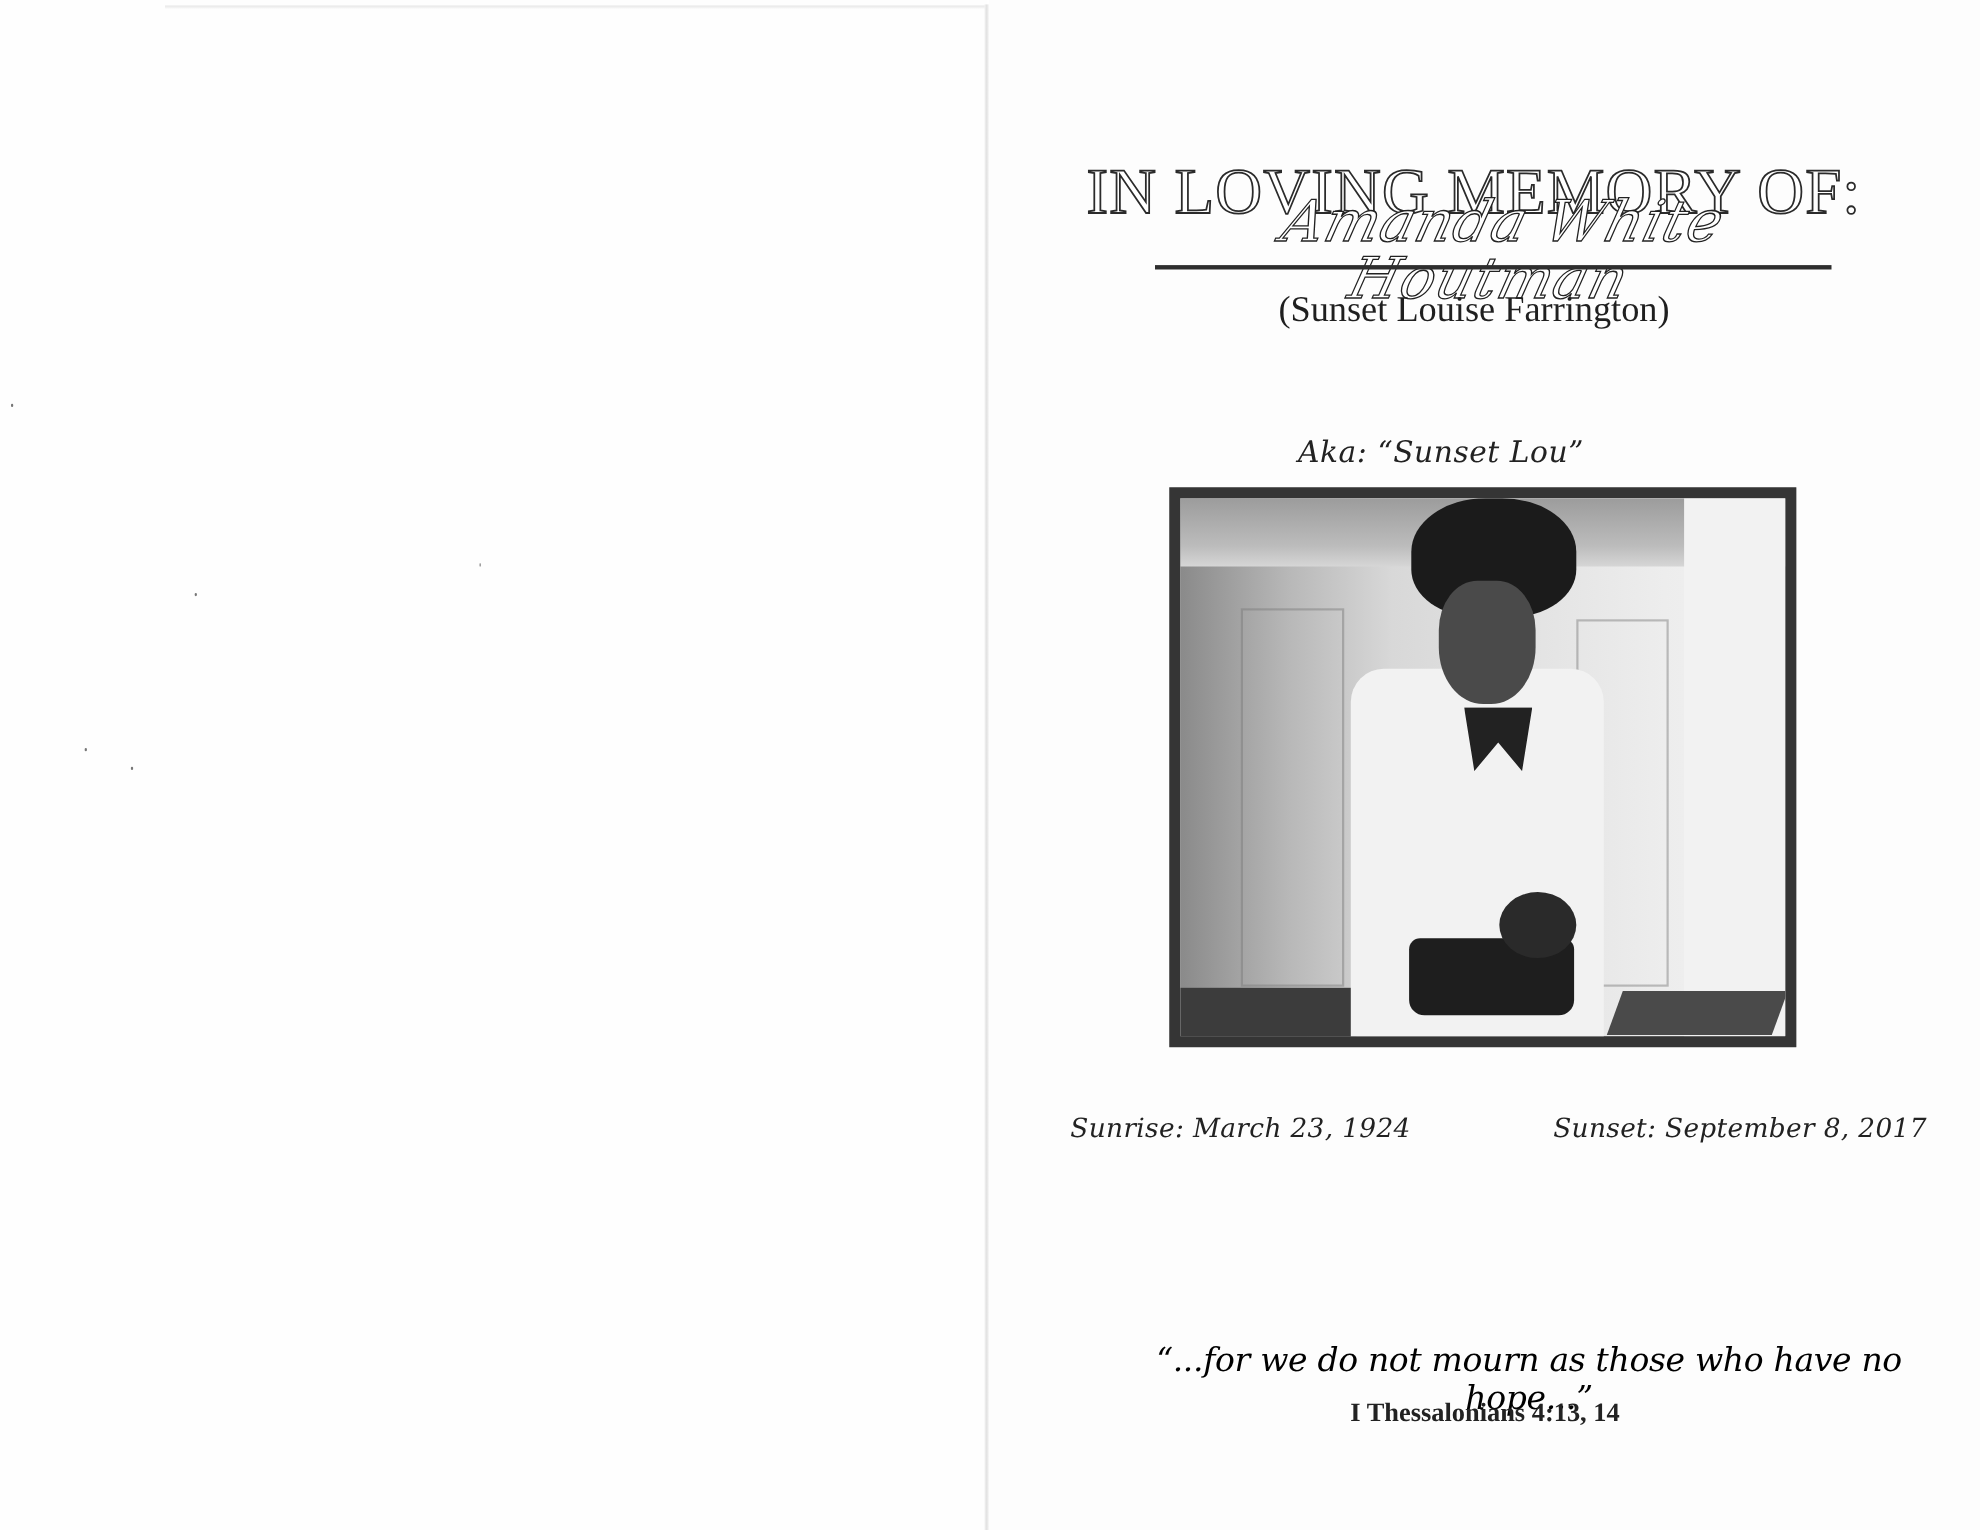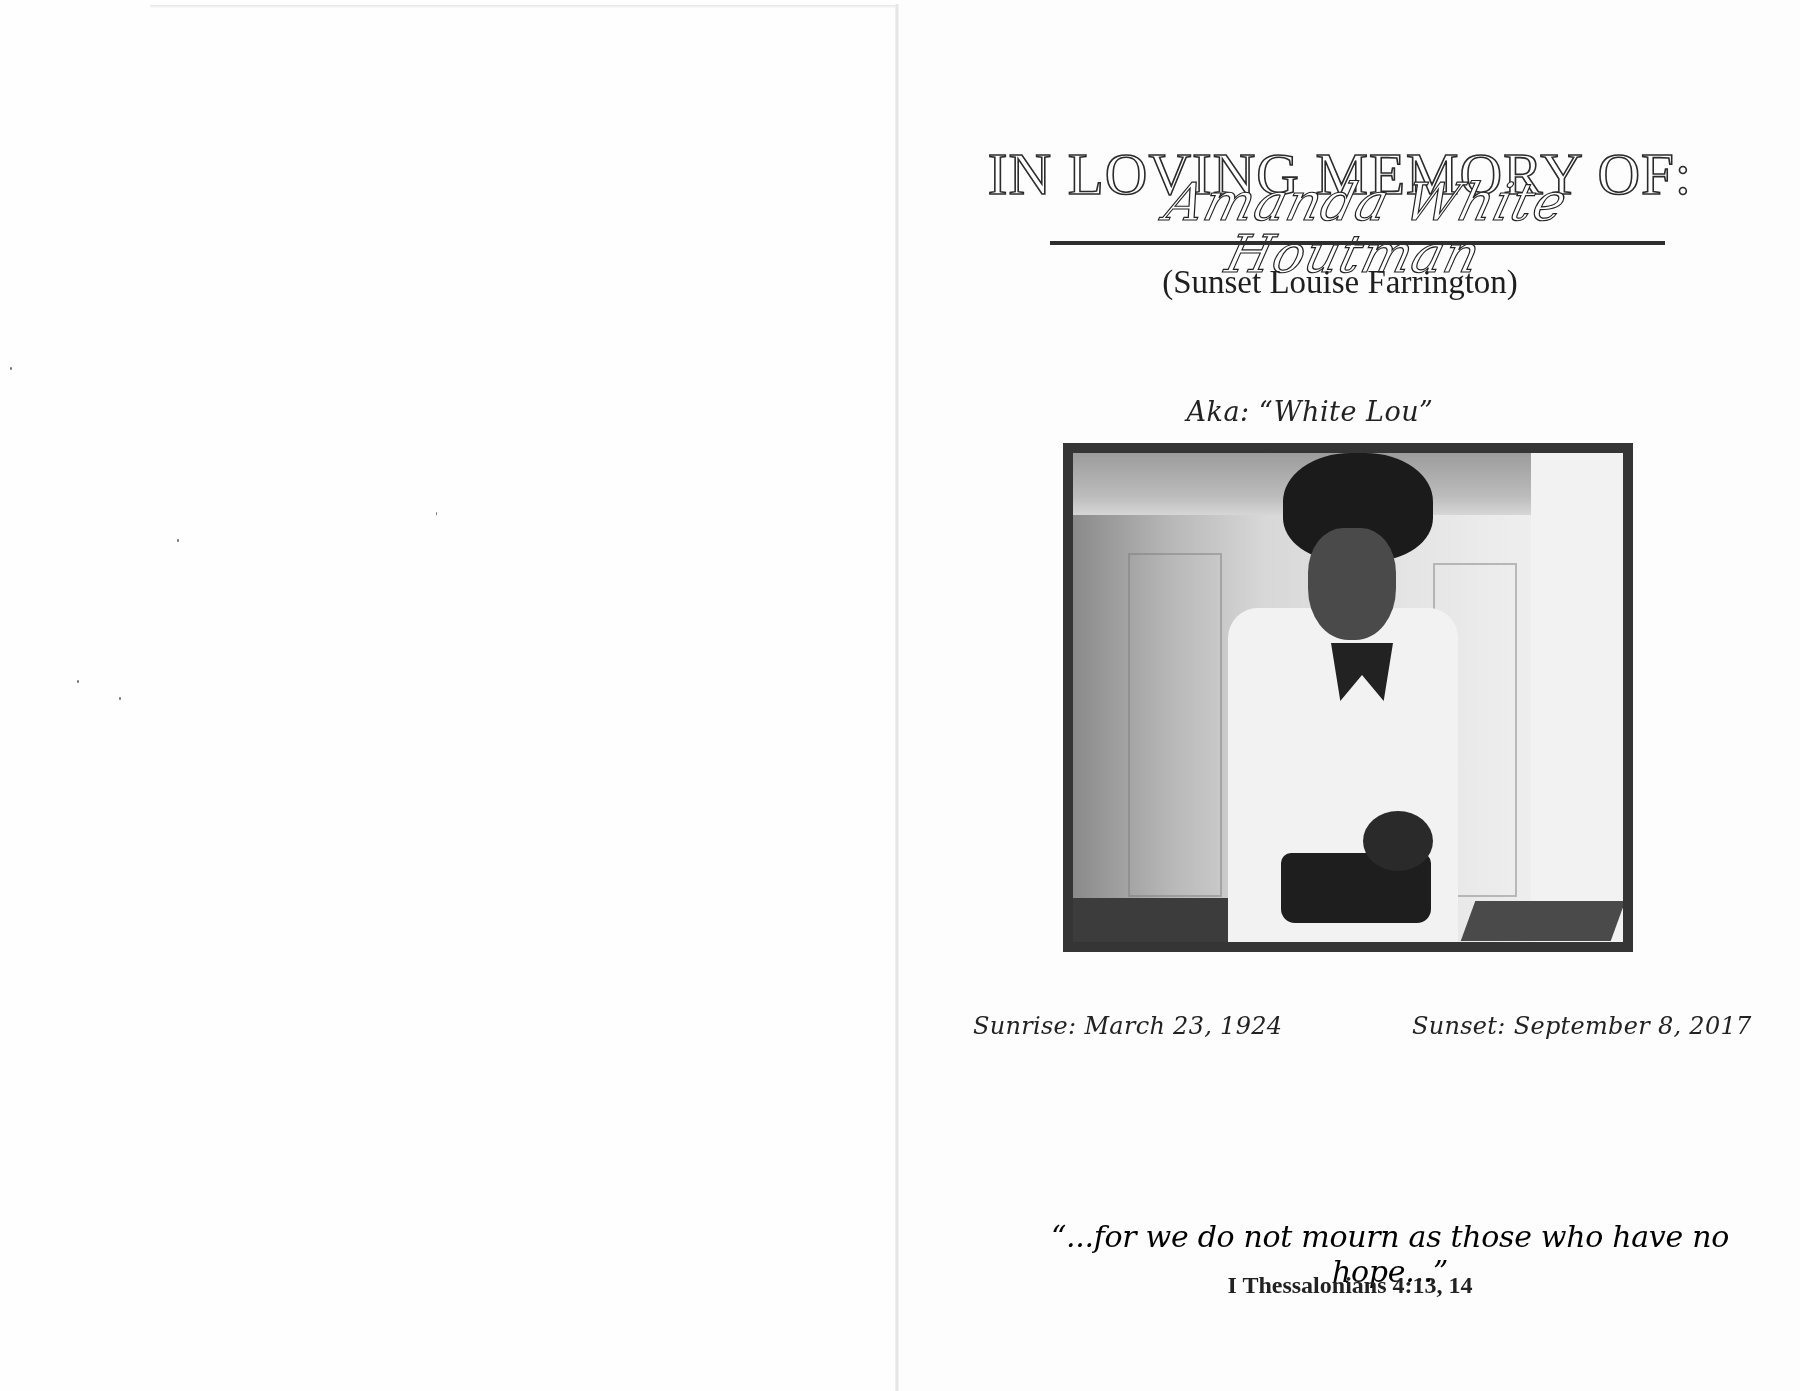--- a/index.html
+++ b/index.html
@@ -143,21 +143,21 @@
 
 <div class="page-right"></div>
 
 <h1 class="title">IN LOVING MEMORY OF:</h1>
 
 <div class="script-name">Amanda White Houtman</div>
 <div class="name-underline"></div>
 
 <div class="maiden-name">(Sunset Louise Farrington)</div>
 
-<div class="aka">Aka: “White Lou”</div>
+<div class="aka">Aka: “Sunset Lou”</div>
 
 <div class="photo-frame">
   <div class="photo">
     <div class="wall-band"></div>
     <div class="wall-band-right"></div>
     <div class="panel" style="left:55px;top:100px;width:90px;height:340px;"></div>
     <div class="panel" style="left:360px;top:110px;width:80px;height:330px;"></div>
     <div class="bench-left"></div>
     <div class="bench"></div>
     <div class="jacket"></div>

